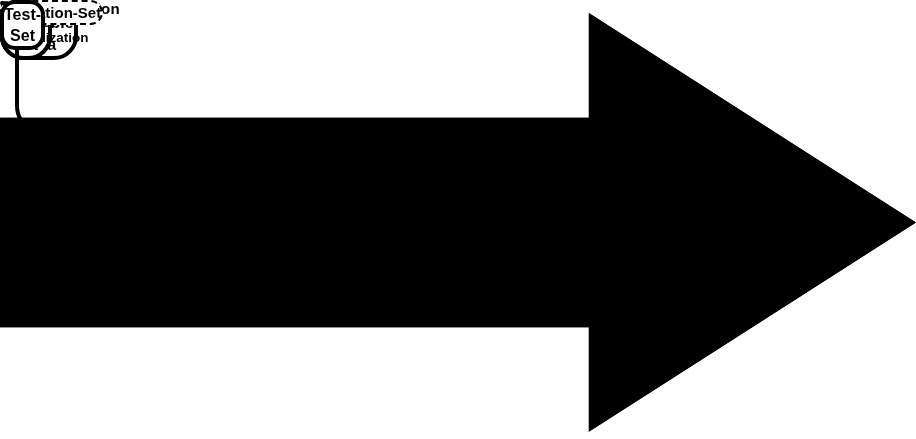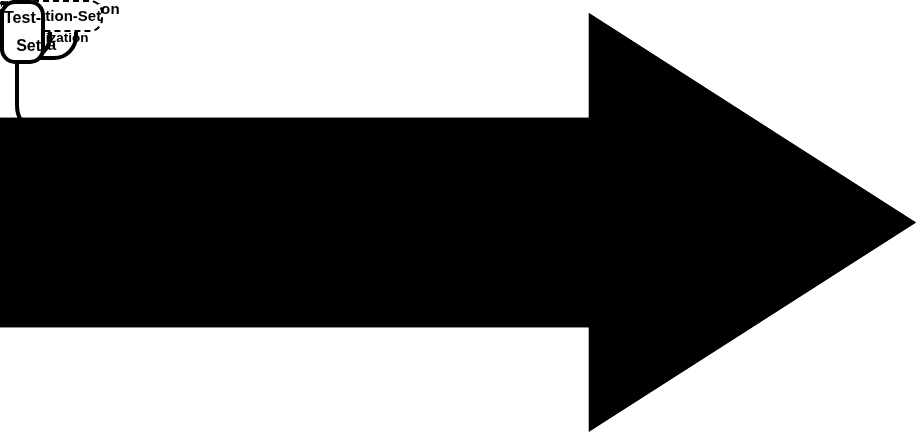--- a/index.html
+++ b/index.html
@@ -11,21 +11,21 @@
   }
   .box { position:absolute; background:var(--paper); }
   .box.solid  { border:4px solid var(--ink); }
   .box.dashed { border:2.5px dashed var(--ink); }
   .box.tall   { border-radius:24px; padding-top:8px; }
   .box.small  { display:flex; align-items:center; justify-content:center; }
   .box-label {
     font-weight:bold; text-align:center; white-space:pre-line;
     font-size:16px; line-height:22px; width:100%;
   }
-  .small .box-label { line-height:28px;text-align:right; }
+  .small .box-label { line-height:21px; }
 
   #available-data-box { left:2;  top:3;   width:134; height:323; }
   #train-set-mid-box  { left:292; top:3;  width:131; height:324; }
   #test-set-dashed-box{ left:310; top:280; width:137; height:65; border-radius:13px; z-index:2; }
   #test-set-solid-box { left:335; top:340; width:135; height:67; border-radius:15px; z-index:3; }
   #train-set-right-box{ left:581; top:3;  width:137; height:257; }
   #validation-set-box { left:589; top:190; width:124; height:61; border-radius:13px; z-index:2; }
   #validation-set-box .box-label { font-size:15px; }
 
   .arrow { position:absolute; width:70; height:34; }

